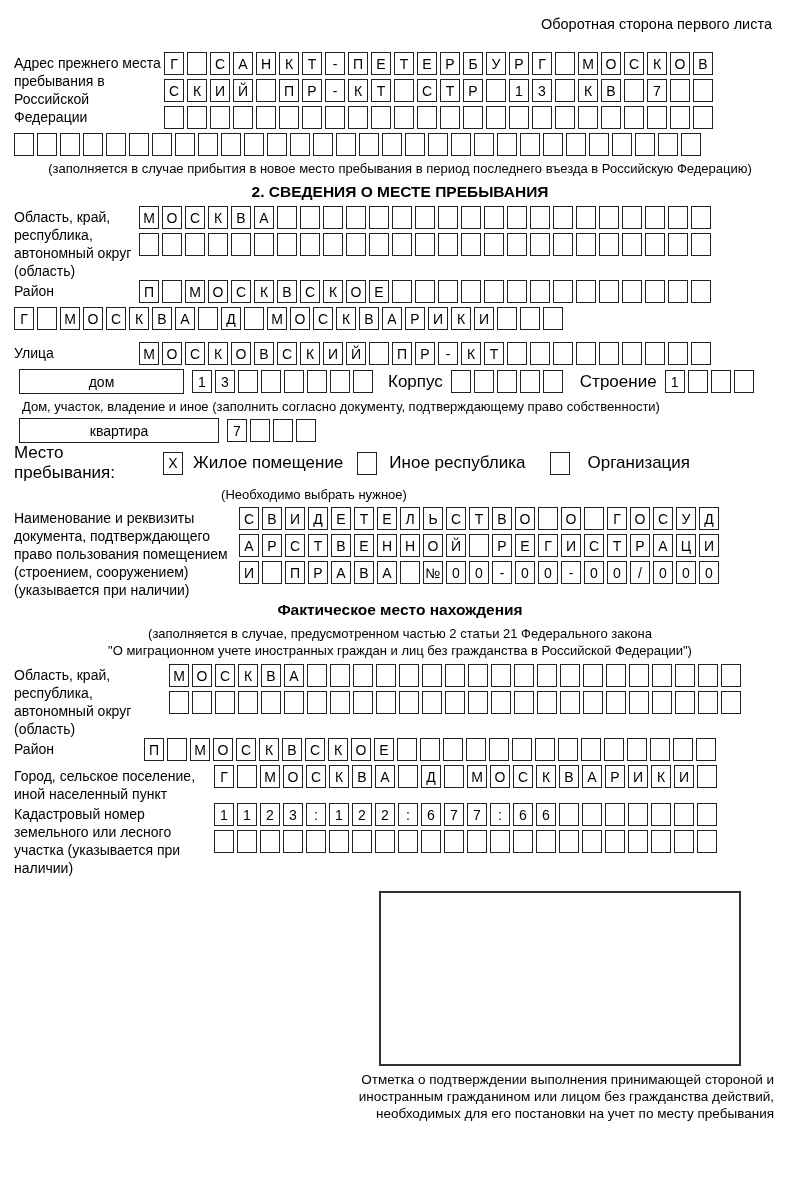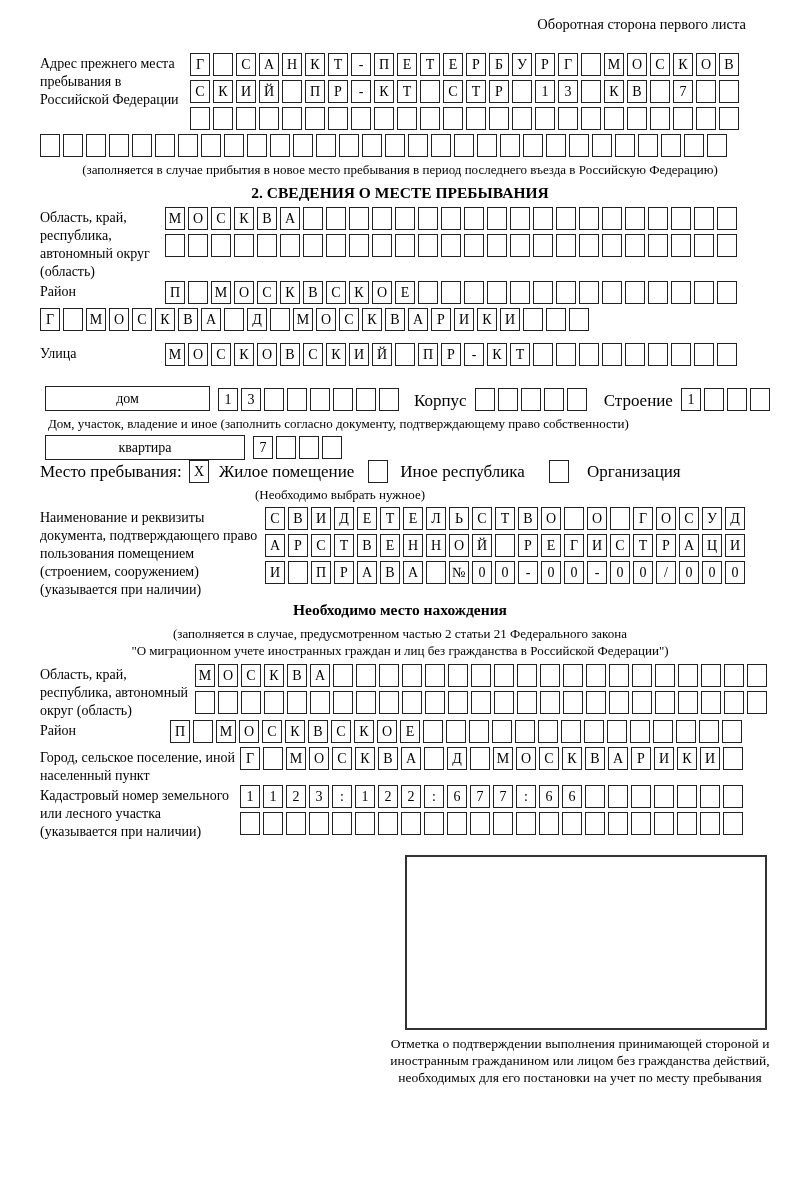--- a/index.html
+++ b/index.html
@@ -1,20 +1,20 @@
 <!DOCTYPE html>
 <html><head>
 <meta charset="utf-8">
 <style>
   * { box-sizing: border-box; margin: 0; padding: 0; }
   html,body { background:#fff; }
   .page {
     width: 800px; height: 1180px;
-    padding: 0 40px;
-    font-family: Liberation Serif, serif;
+    padding: 0 14px;
+    font-family: Liberation Sans, sans-serif;
     color: #000;
     overflow: hidden;
     position: relative;
     background: #fff;
   }
   .header-note { text-align: right; font-size: 14.5px; margin: 16px 14px 0 0; }
 
   .frow { display: flex; align-items: flex-start; }
   .flabel { flex: none; font-size: 14px; line-height: 18px; padding-top: 2px; }
   .w125 { width: 125px; }
@@ -47,21 +47,21 @@
     font-size: 14px;
   }
   .opt-label { font-size: 17px; padding-top: 3px; }
   .stamp-box {
     margin-left: 365px; margin-top: 14px;
     width: 362px; height: 175px;
     border: 2px solid #333;
   }
   .stamp-caption {
     margin-left: 320px; margin-top: 5px; width: 440px;
-    text-align: center; font-size: 13.5px; line-height: 17px;
+    text-align: right; font-size: 13.5px; line-height: 17px;
   }
 </style>
 </head>
 <body>
 
 <div class="page">
 
   <div class="header-note">Оборотная сторона первого листа</div>
 
   <div class="frow" style="margin-top:20px">
@@ -327,21 +327,21 @@
         <div class="cell"></div>
         <div class="cell"></div>
         <div class="cell"></div>
         <div class="cell"></div>
         <div class="cell"></div>
         <div class="cell"></div>
         <div class="cell"></div>
       </div>
   </div>
 
-  <div class="frow" style="margin-top:16px; align-items:flex-end">
+  <div class="frow" style="margin-top:0; align-items:center">
     <div class="widebox" style="width:165px; margin-left:5px">дом</div>
     <div class="cells" style="margin:0 0 0 8px">
         <div class="cell">1</div>
         <div class="cell">3</div>
         <div class="cell"></div>
         <div class="cell"></div>
         <div class="cell"></div>
         <div class="cell"></div>
         <div class="cell"></div>
         <div class="cell"></div>
@@ -453,21 +453,21 @@
           <div class="cell">0</div>
           <div class="cell">0</div>
           <div class="cell">/</div>
           <div class="cell">0</div>
           <div class="cell">0</div>
           <div class="cell">0</div>
         </div>
     </div>
   </div>
 
-  <div class="sect-title" style="margin-top:2px">Необходимо место нахождения</div>
+  <div class="sect-title" style="margin-top:2px">Фактическое место нахождения</div>
   <div class="caption center" style="margin-top:6px">(заполняется в случае, предусмотренном частью 2 статьи 21 Федерального закона</div>
   <div class="caption center">"О миграционном учете иностранных граждан и лиц без гражданства в Российской Федерации")</div>
 
   <div class="frow" style="margin-top:5px">
     <div class="flabel w155">Область, край, республика, автономный округ (область)</div>
     <div class="cellrows">
       <div class="cells">
           <div class="cell">М</div>
           <div class="cell">О</div>
           <div class="cell">С</div>

